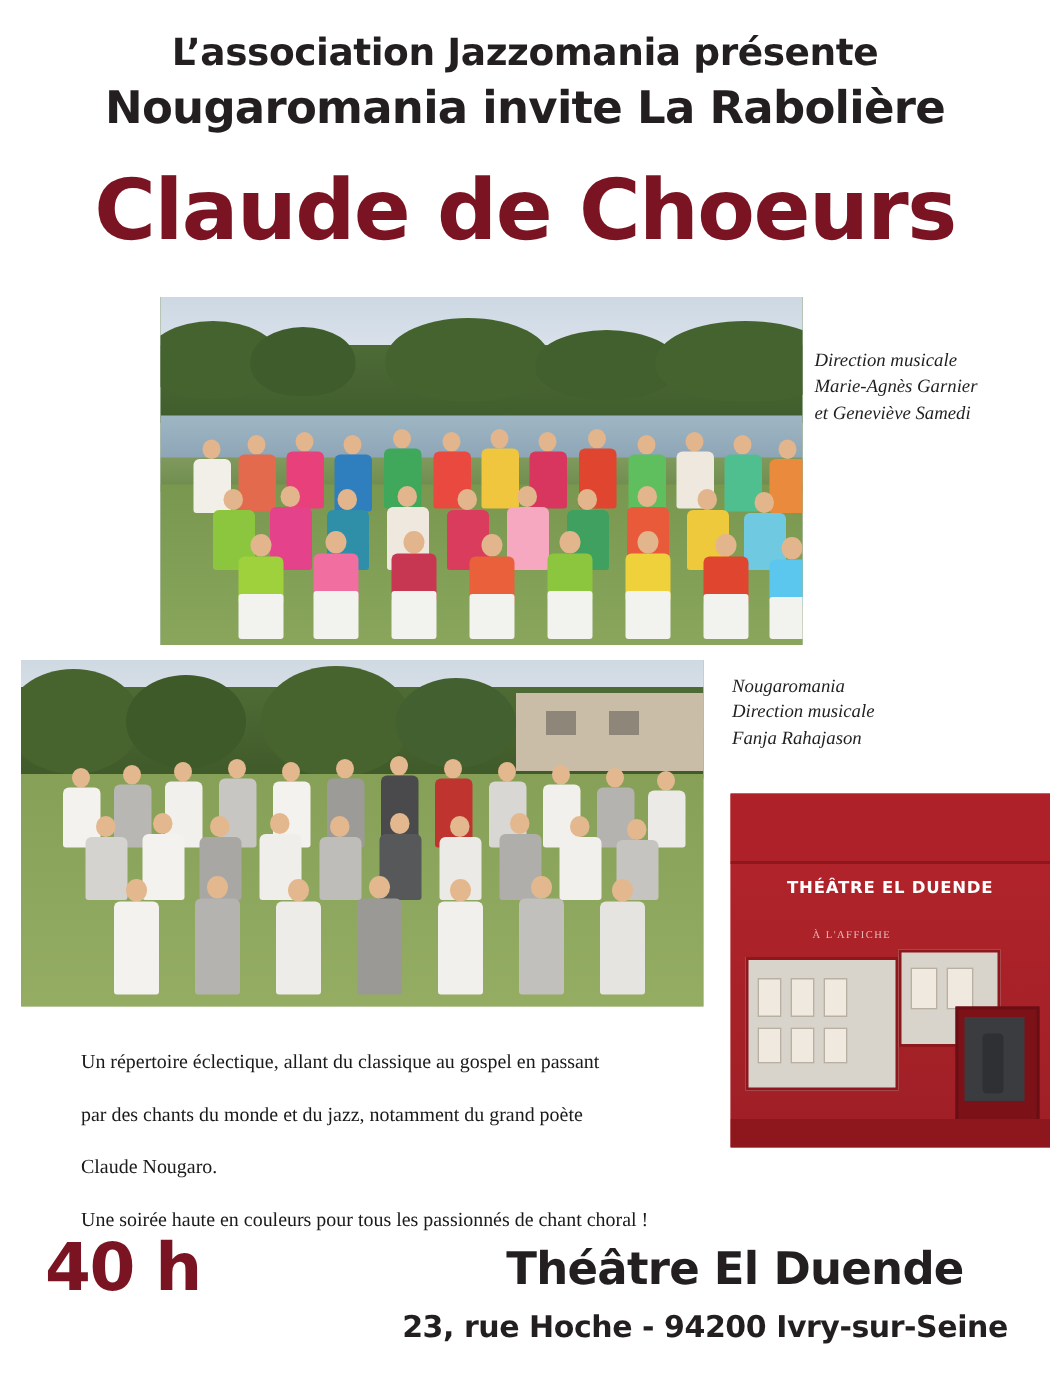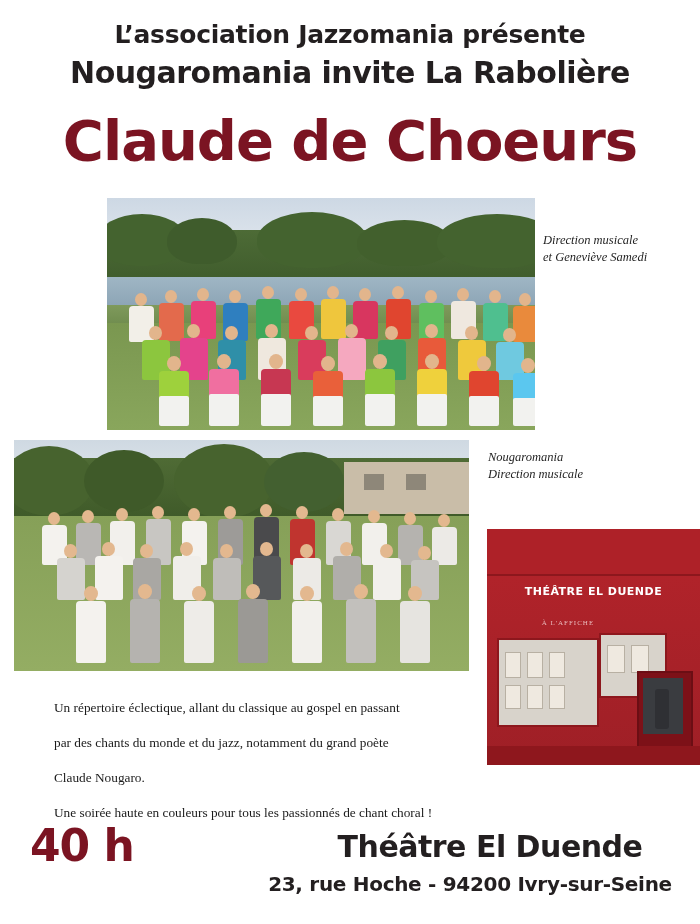--- a/index.html
+++ b/index.html
@@ -389,20 +389,21 @@
     <div class="p1-head" style="left:370px;top:158px;width:14px;height:15px;"></div>
     <div class="p1-person" style="left:362px;top:173px;width:30px;height:32px;background:#e0452f;"></div>
     <div class="p1-whitepants" style="left:362px;top:198px;width:30px;height:30px;"></div>
     <div class="p1-head" style="left:414px;top:160px;width:14px;height:15px;"></div>
     <div class="p1-person" style="left:406px;top:175px;width:28px;height:30px;background:#5bc7ef;"></div>
     <div class="p1-whitepants" style="left:406px;top:200px;width:28px;height:28px;"></div>
   </div>
 
   <div class="caption1">
     <div>Direction musicale</div>
+    <div>Marie-Agnès Garnier</div>
     <div>et Geneviève Samedi</div>
   </div>
 
   <div class="photo2">
     <div class="p2-sky"></div>
     <div class="p2-hedge"></div>
     <div class="p2-bush" style="left:-10px;top:6px;width:90px;height:70px;"></div>
     <div class="p2-bush" style="left:70px;top:10px;width:80px;height:62px;background:#3f5a29;"></div>
     <div class="p2-bush" style="left:160px;top:4px;width:100px;height:74px;"></div>
     <div class="p2-bush" style="left:250px;top:12px;width:80px;height:60px;background:#436030;"></div>
@@ -469,20 +470,21 @@
     <div class="p2-person" style="left:278px;top:161px;width:30px;height:62px;background:#f2f0ec;"></div>
     <div class="p2-head" style="left:340px;top:144px;width:14px;height:15px;"></div>
     <div class="p2-person" style="left:332px;top:159px;width:30px;height:64px;background:#c2c0bc;"></div>
     <div class="p2-head" style="left:394px;top:146px;width:14px;height:15px;"></div>
     <div class="p2-person" style="left:386px;top:161px;width:30px;height:62px;background:#e6e4e0;"></div>
   </div>
 
   <div class="caption2">
     <div>Nougaromania</div>
     <div>Direction musicale</div>
+    <div>Fanja Rahajason</div>
   </div>
 
   <div class="photo3">
     <div class="p3-facade"></div>
     <div class="p3-upperband"></div>
     <div class="p3-sign">THÉÂTRE EL DUENDE</div>
     <div class="p3-affiche">À L'AFFICHE</div>
 
     <div class="p3-window" style="left:10px;top:46%;width:46%;height:36%;"></div>
     <div class="p3-poster" style="left:18px;top:52%;width:14px;height:24px;"></div>

